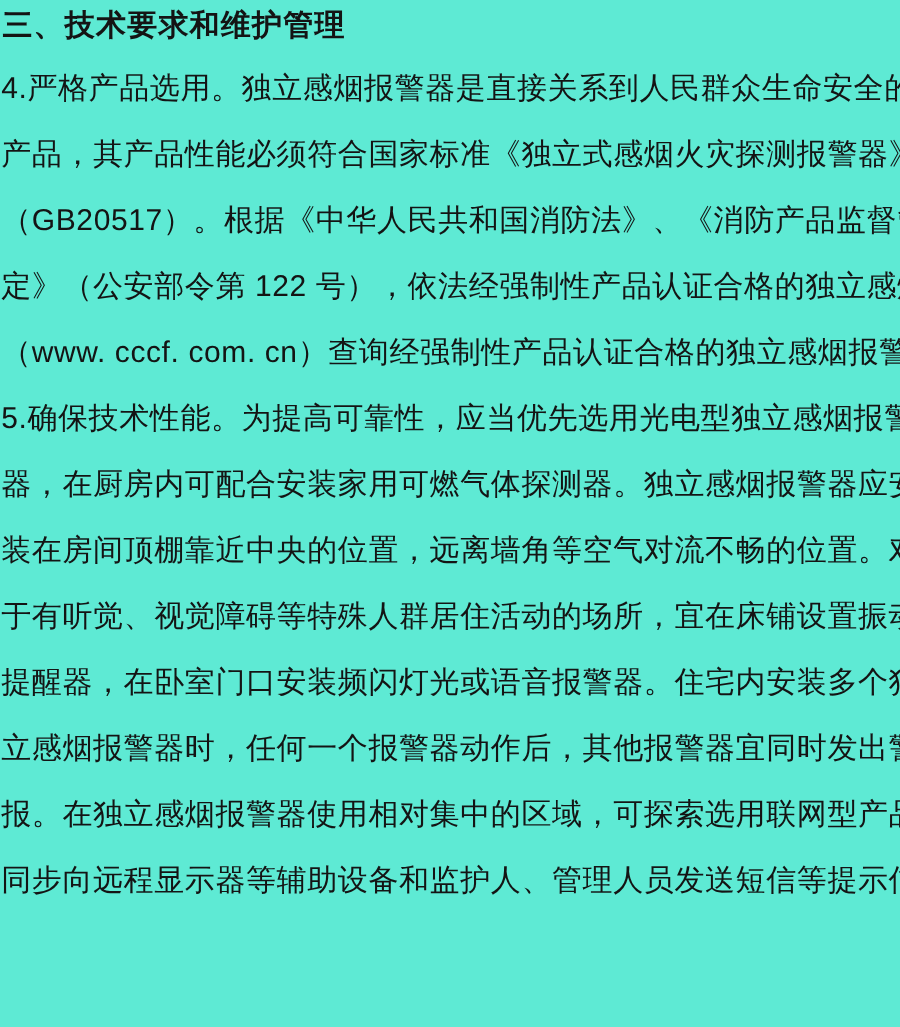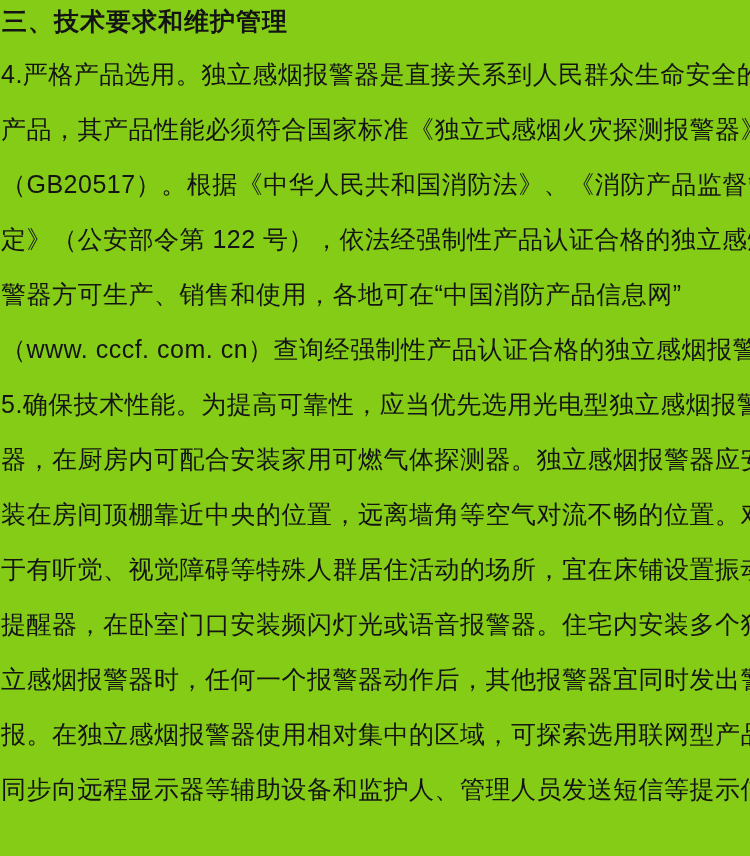--- a/index.html
+++ b/index.html
@@ -4,21 +4,21 @@
 <style>
   html, body {
     margin: 0;
     padding: 0;
     background: #ffffff;
   }
   .page {
     position: relative;
     width: 750px;
     height: 856px;
-    background: #84cc16;
+    background: #5eead4;
     overflow: hidden;
     font-family: "Liberation Sans", sans-serif;
     color: #141414;
     -webkit-font-smoothing: antialiased;
   }
   .heading {
     height: 47px;
     line-height: 42px;
     font-size: 25px;
     font-weight: bold;
@@ -38,21 +38,20 @@
 </head>
 <body>
 
 <div class="page">
   <div class="heading">三、技术要求和维护管理</div>
 
   <div class="line">4.严格产品选用。独立感烟报警器是直接关系到人民群众生命安全的</div>
   <div class="line">产品，其产品性能必须符合国家标准《独立式感烟火灾探测报警器》</div>
   <div class="line">（GB20517）。根据《中华人民共和国消防法》、《消防产品监督管理规</div>
   <div class="line">定》（公安部令第 122 号），依法经强制性产品认证合格的独立感烟报</div>
-  <div class="line">警器方可生产、销售和使用，各地可在“中国消防产品信息网”</div>
   <div class="line">（www. cccf. com. cn）查询经强制性产品认证合格的独立感烟报警器产</div>
 
   <div class="line">5.确保技术性能。为提高可靠性，应当优先选用光电型独立感烟报警</div>
   <div class="line">器，在厨房内可配合安装家用可燃气体探测器。独立感烟报警器应安</div>
   <div class="line">装在房间顶棚靠近中央的位置，远离墙角等空气对流不畅的位置。对</div>
   <div class="line">于有听觉、视觉障碍等特殊人群居住活动的场所，宜在床铺设置振动</div>
   <div class="line">提醒器，在卧室门口安装频闪灯光或语音报警器。住宅内安装多个独</div>
   <div class="line">立感烟报警器时，任何一个报警器动作后，其他报警器宜同时发出警</div>
   <div class="line">报。在独立感烟报警器使用相对集中的区域，可探索选用联网型产品，</div>
   <div class="line">同步向远程显示器等辅助设备和监护人、管理人员发送短信等提示信</div>

